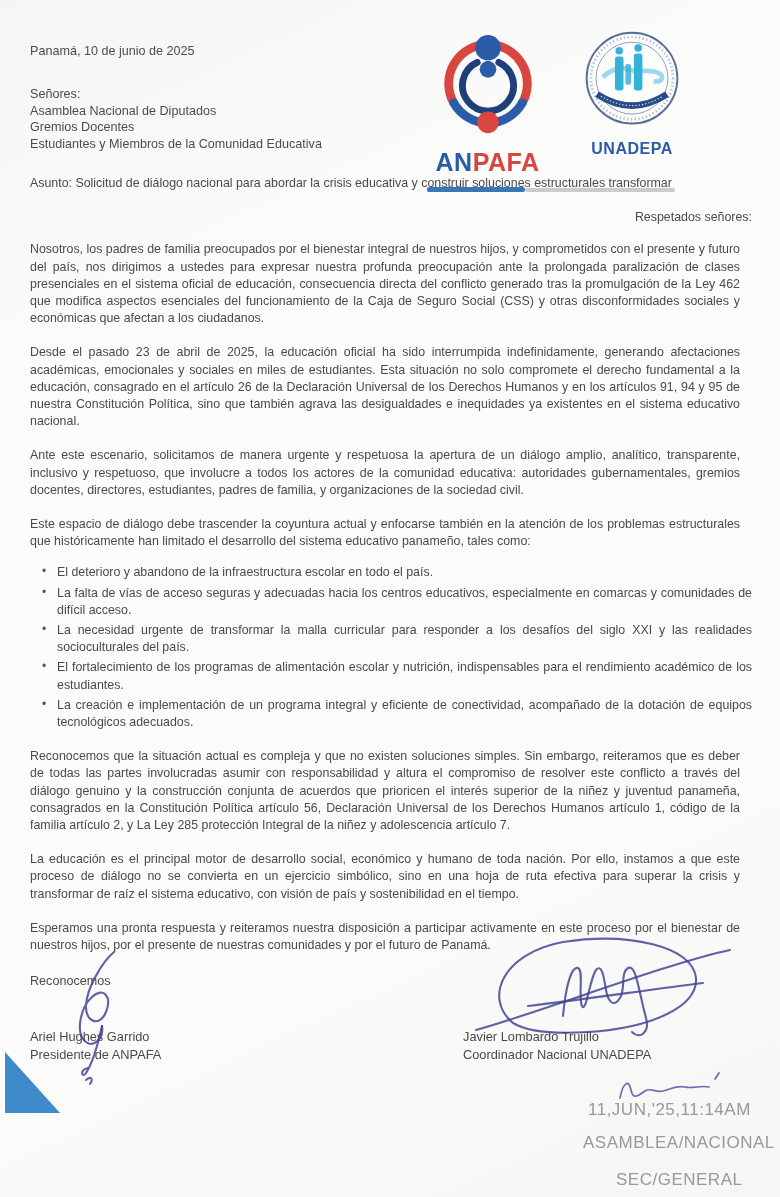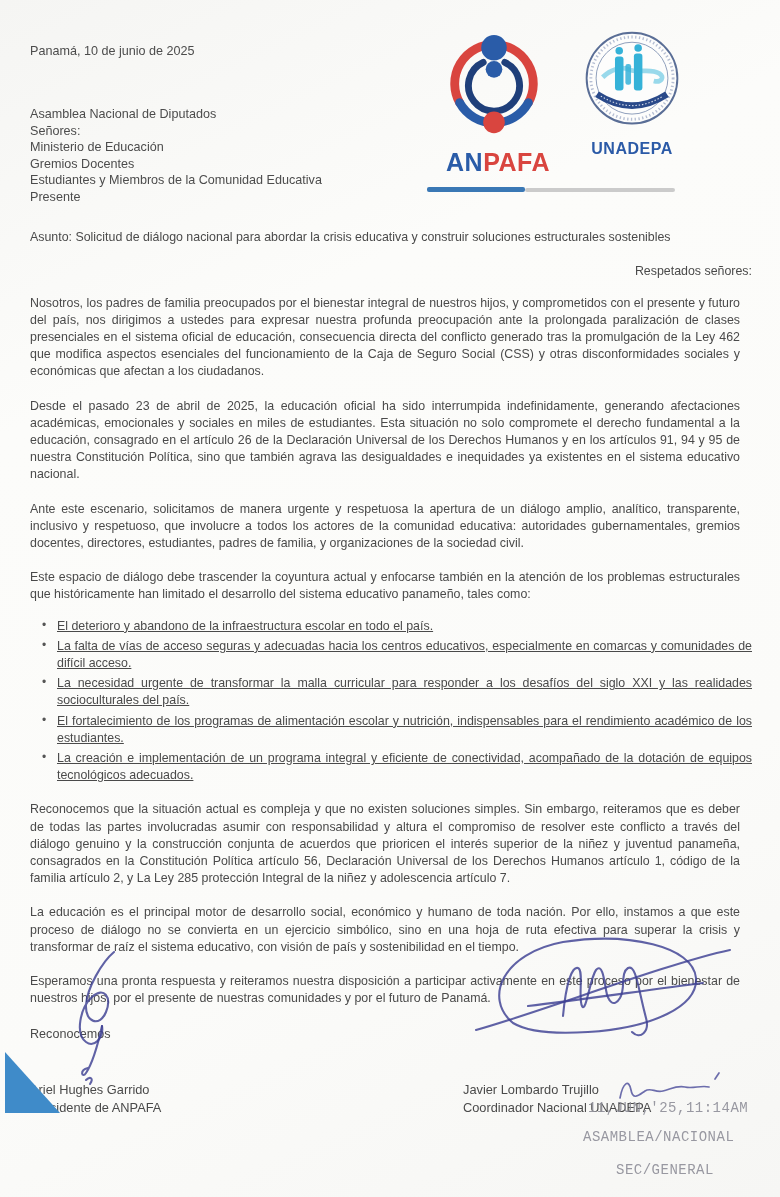--- a/index.html
+++ b/index.html
@@ -11,57 +11,57 @@
   }
   .page{
     position:relative;
     width:780px;height:1197px;
     background:linear-gradient(155deg,#f5f5f3 0%,#fcfcfa 28%,#fbfbf9 70%,#f6f6f4 100%);
     overflow:hidden;
     color:#474747;
     box-sizing:border-box;
     padding:44px 28px 0 30px;
   }
-  .date{font-size:12.6px;margin-bottom:48px;color:#4c4c4c;}
+  .date{font-size:12.6px;margin-bottom:28px;color:#4c4c4c;}
   .recipients{font-size:12.6px;line-height:16.6px;color:#4c4c4c;max-width:400px;}
   .subject{font-size:12.4px;margin-top:24px;margin-bottom:0;color:#4a4a4a;}
   .greeting{font-size:12.4px;margin-top:20px;margin-bottom:0;color:#4a4a4a;text-align:right;}
   .body-text p{
     font-size:12.4px;line-height:17.2px;
     text-align:justify;
     margin:17px 12px 0 0;color:#4a4a4a;
   }
   ul.issues{
     list-style:none;margin:14px 0 0 0;padding:0 0 0 10px;
     font-size:12.4px;line-height:17.2px;color:#4a4a4a;
   }
-  ul.issues li{position:relative;padding-left:17px;margin-bottom:3px;text-align:justify;text-decoration:underline;}
+  ul.issues li{position:relative;padding-left:17px;margin-bottom:3px;text-align:justify;}
   ul.issues li::before{content:"•";position:absolute;left:2px;top:-1px;font-size:12px;color:#555;}
   .closing-word{font-size:12.6px;margin-top:20px;color:#4a4a4a;}
   .sig-row{display:flex;margin-top:40px;}
   .sig-block{font-size:12.8px;line-height:17.5px;color:#4a4a4a;}
   .sig-block.left{width:433px;}
   .sig-block .name{font-weight:normal;}
   
   .logo-area{position:absolute;top:28px;left:425px;width:330px;}
   .logo-row{display:flex;align-items:flex-start;}
-  .logo-anpafa{width:125px;text-align:right;}
+  .logo-anpafa{width:125px;text-align:center;}
   .logo-unadepa{width:140px;margin-left:12px;text-align:center;}
   .anpafa-word{font-weight:bold;font-size:25px;letter-spacing:.5px;margin-top:2px;font-family:"Liberation Sans",sans-serif;}
   .anpafa-word .blue{color:#2a5ca8;}
   .anpafa-word .red{color:#d9453f;}
   .unadepa-word{font-weight:bold;font-size:16px;letter-spacing:.5px;color:#2b5aa7;margin-top:2px;}
   .header-divider{display:flex;align-items:center;margin-top:10px;margin-left:2px;}
   .divider-blue{width:98px;height:5px;background:#3a78b5;border-radius:2px;}
   .divider-gray{width:150px;height:4px;background:#cbcbcb;border-radius:2px;}
   
   .stamp{
     position:absolute;left:588px;top:1100px;width:190px;
-    font-family:Liberation Mono, monospace;
-    font-size:14px;color:#90909a;letter-spacing:.5px;opacity:.92;
+    font-family:Liberation Sans, sans-serif;
+    font-size:17px;color:#90909a;letter-spacing:.5px;opacity:.92;
   }
   .stamp .l2{margin-top:13px;margin-left:-5px;}
   .stamp .l3{margin-top:17px;margin-left:28px;}
   
   .corner-triangle{
     position:absolute;left:5px;top:1052px;width:55px;height:61px;
     background:#3f8bc9;
     clip-path:polygon(0 0,100% 100%,0 100%);
   }
   
@@ -111,29 +111,27 @@
     </div>
     <div class="header-divider">
       <div class="divider-blue"></div>
       <div class="divider-gray"></div>
     </div>
   </div>
 
   <div class="date">Panamá, 10 de junio de 2025</div>
 
   <div class="recipients">
+    <div>Señores:</div>
     <div>Asamblea Nacional de Diputados</div>
-    <div>Señores:</div>
-    <div>Ministerio de Educación</div>
     <div>Gremios Docentes</div>
     <div>Estudiantes y Miembros de la Comunidad Educativa</div>
-    <div>Presente</div>
   </div>
 
-  <div class="subject">Asunto: Solicitud de diálogo nacional para abordar la crisis educativa y construir soluciones estructurales sostenibles</div>
+  <div class="subject">Asunto: Solicitud de diálogo nacional para abordar la crisis educativa y construir soluciones estructurales transformar</div>
 
   <div class="greeting">Respetados señores:</div>
 
   <div class="body-text">
     <p>Nosotros, los padres de familia preocupados por el bienestar integral de nuestros hijos, y comprometidos con el presente y futuro del país, nos dirigimos a ustedes para expresar nuestra profunda preocupación ante la prolongada paralización de clases presenciales en el sistema oficial de educación, consecuencia directa del conflicto generado tras la promulgación de la Ley 462 que modifica aspectos esenciales del funcionamiento de la Caja de Seguro Social (CSS) y otras disconformidades sociales y económicas que afectan a los ciudadanos.</p>
     <p>Desde el pasado 23 de abril de 2025, la educación oficial  ha sido interrumpida indefinidamente, generando afectaciones académicas, emocionales y sociales en miles de estudiantes. Esta situación no solo compromete el derecho fundamental a la educación, consagrado en el artículo 26 de la Declaración Universal de los Derechos Humanos y en los artículos 91, 94 y 95 de nuestra Constitución Política, sino que también agrava las desigualdades e inequidades ya existentes en el sistema educativo nacional.</p>
     <p>Ante este escenario, solicitamos de manera urgente y respetuosa la apertura de un diálogo amplio, analítico, transparente, inclusivo y respetuoso, que involucre a todos los actores de la comunidad educativa: autoridades gubernamentales, gremios docentes, directores, estudiantes, padres de familia, y organizaciones de la sociedad civil.</p>
     <p>Este espacio de diálogo debe trascender la coyuntura actual y enfocarse también en la atención de los problemas estructurales que históricamente han limitado el desarrollo del sistema educativo panameño, tales como:</p>
 
     <ul class="issues">

